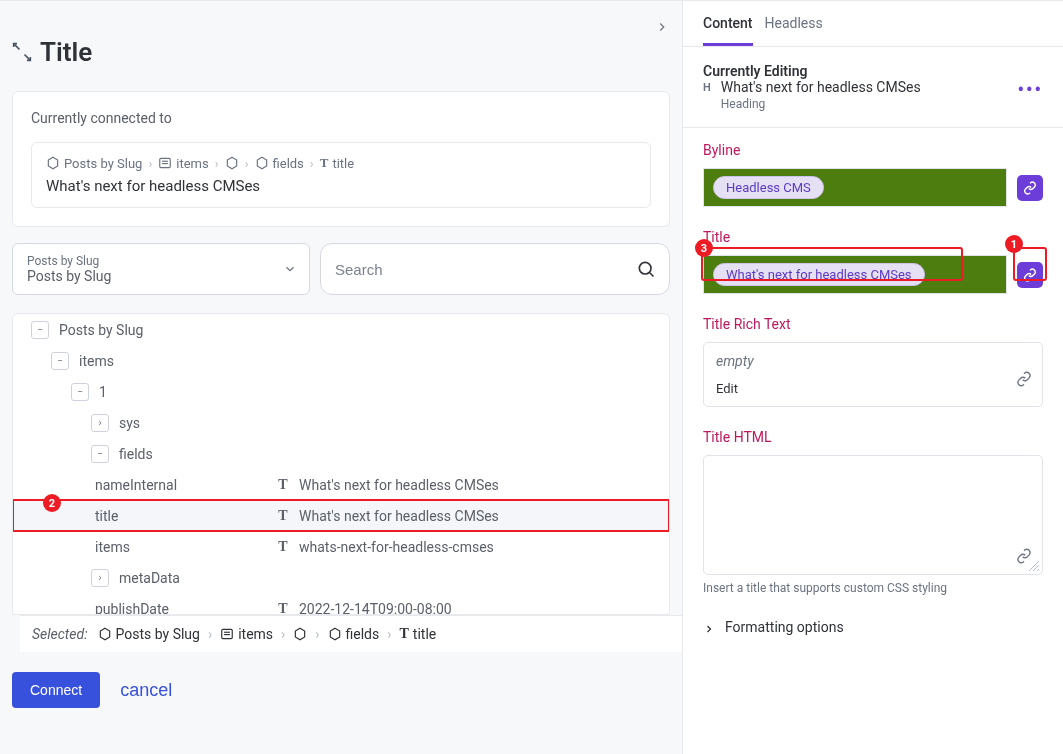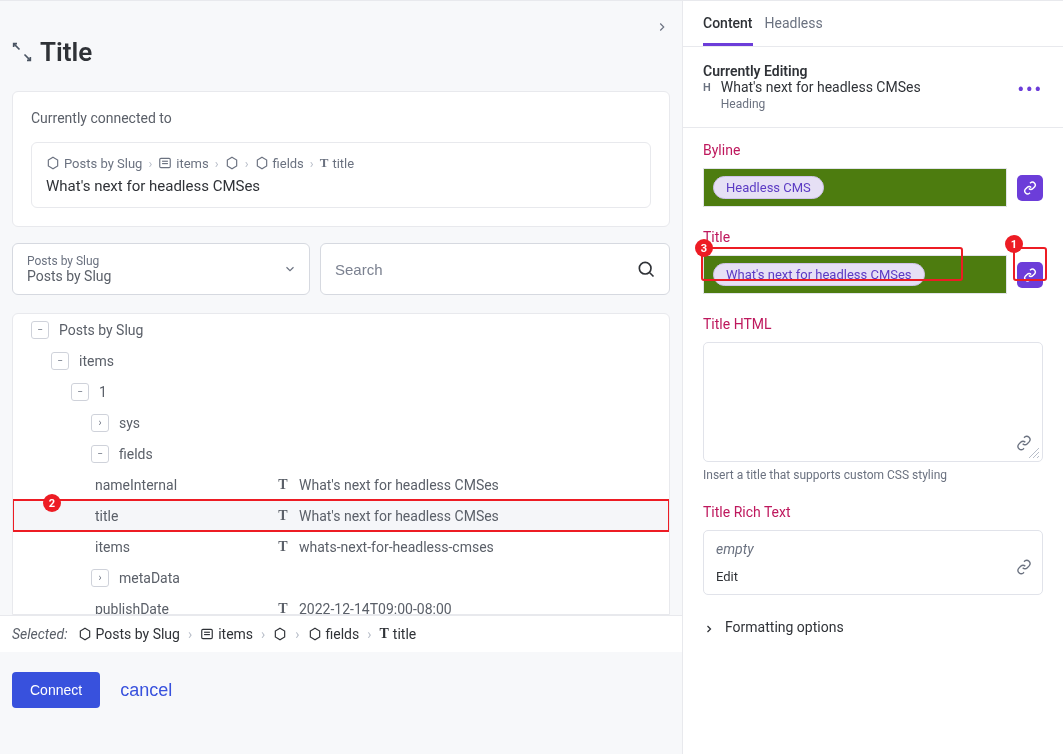--- a/index.html
+++ b/index.html
@@ -17,40 +17,40 @@
 .crumbs { display: flex; align-items: center; gap: 6px; flex-wrap: wrap; color: #6b7280; font-size: 13px; margin-bottom: 6px; }
 .crumb { display: inline-flex; align-items: center; gap: 4px; }
 .crumb-sep { color: #b8bec9; }
 .crumb-title { font-size: 15px; color: #2f3237; }
 .controls-row { display: flex; gap: 10px; margin: 16px 12px 14px 12px; }
 .dropdown { flex: 0 0 298px; border: 1px solid #d6d9e0; border-radius: 6px; background: #fff; padding: 10px 14px; position: relative; cursor: pointer; }
 .dropdown .dd-label { font-size: 12px; color: #6b7280; }
 .dropdown .dd-value { font-size: 14px; color: #5b6069; }
 .dropdown .dd-caret { position: absolute; right: 12px; top: 50%; transform: translateY(-50%); color: #6b7280; }
 .search-wrap { flex: 1; position: relative; }
-.search-input { width: 100%; height: 100%; border: 1px solid #d6d9e0; border-radius: 6px; padding: 0 44px 0 14px; font-size: 15px; color: #5b6069; background: #fff; }
+.search-input { width: 100%; height: 100%; border: 1px solid #d6d9e0; border-radius: 12px; padding: 0 44px 0 14px; font-size: 15px; color: #5b6069; background: #fff; }
 .search-input::placeholder { color: #7b8190; }
 .search-icon { position: absolute; right: 14px; top: 50%; transform: translateY(-50%); color: #2f3237; }
 .tree { margin: 4px 12px 0 12px; background: #fff; border: 1px solid #e8e9ed; border-top-left-radius: 6px; border-top-right-radius: 6px; overflow: hidden; position: relative; }
 .tree-scroll { max-height: 300px; overflow-y: auto; }
 .tree-scroll::-webkit-scrollbar { width: 8px; }
 .tree-scroll::-webkit-scrollbar-thumb { background: #cfd2da; border-radius: 4px; }
 .tree-row { display: flex; align-items: center; height: 31px; font-size: 14px; color: #5b6069; cursor: pointer; }
 .tree-row.leaf { color: #5b6069; }
 .tree-row .expander { width: 18px; height: 18px; border: 1px solid #cfd2da; border-radius: 3px; display: inline-flex; align-items: center; justify-content: center; margin-right: 10px; font-size: 10px; color: #6b7280; flex-shrink: 0; }
 .tree-row .leaf-name { flex: 0 0 auto; }
 .tree-row .val-col { display: flex; align-items: center; gap: 8px; position: absolute; left: 262px; }
 .tree-row .type-icon { width: 16px; text-align: center; font-family: Georgia, serif; font-weight: bold; color: #5b6069; }
 .tree-row.selected-outline { outline: 2px solid #ed1c24; outline-offset: -1px; background: #f5f6f9; }
 .indent-0 { padding-left: 18px; }
 .indent-1 { padding-left: 38px; }
 .indent-2 { padding-left: 58px; }
 .indent-3 { padding-left: 78px; }
 .indent-4 { padding-left: 82px; }
-.footer-path { border-top: 1px solid #e8e9ed; padding: 10px 12px; background: #fff; display: flex; align-items: center; gap: 8px; font-size: 14px; color: #2f3237; }
+.footer-path { border-top: 1px solid #e8e9ed; padding: 10px 12px; background: #fff; display: flex; align-items: center; gap: 8px; font-size: 14px; color: #2f3237; margin-left: 20px; }
 .footer-path .sel-label { font-style: italic; color: #5b6069; margin-right: 2px; }
 .action-bar { padding: 20px 12px 16px 12px; background: #f7f8fa; display: flex; gap: 20px; align-items: center; }
 .btn-primary { background: #3851dd; color: #fff; border: none; border-radius: 4px; padding: 10px 18px; font-size: 14px; font-weight: 500; cursor: pointer; }
 .btn-link { background: none; border: none; color: #3851dd; font-size: 18px; cursor: pointer; }
 .tabs { display: flex; gap: 12px; padding: 14px 20px 0 20px; border-bottom: 1px solid #e8e9ed; }
 .tab { padding-bottom: 12px; font-size: 14px; color: #6b7280; cursor: pointer; border-bottom: 3px solid transparent; }
 .tab.active { color: #2f3237; font-weight: 500; border-bottom-color: #6c3dd9; }
 .section { padding: 16px 20px; border-bottom: 1px solid #e8e9ed; }
 .editing-title { font-size: 14px; font-weight: 600; color: #2f3237; margin-bottom: 0; }
 .editing-row { display: flex; align-items: flex-start; gap: 10px; position: relative; }
@@ -304,45 +304,45 @@
             </svg>
         </div>
       </div>
       <div class="red-outline-box" style="left:18px; top:32px; width:262px; height:34px;"></div>
       <div class="callout-badge" style="left:12px; top:24px;">3</div>
       <div class="red-outline-box" style="left:330px; top:32px; width:34px; height:34px;"></div>
       <div class="callout-badge" style="left:322px; top:20px;">1</div>
     </div>
 
     <div class="field-block">
-      <div class="field-label">Title HTML</div>
-      <div class="html-box">
-        <svg class="html-link" width="16" height="16" viewBox="0 0 24 24" fill="none" stroke="currentColor" stroke-width="2">
-            <path d="M10 13a5 5 0 0 0 7 0l3-3a5 5 0 0 0-7-7l-1 1"></path>
-            <path d="M14 11a5 5 0 0 0-7 0l-3 3a5 5 0 0 0 7 7l1-1"></path>
-          </svg>
-        <svg class="resize-handle" width="12" height="12" viewBox="0 0 12 12" fill="currentColor">
-            <path d="M11 1 L1 11 M11 5 L5 11 M11 9 L9 11" stroke="currentColor" stroke-width="1"></path>
-          </svg>
-      </div>
-      <div class="help-text">Insert a title that supports custom CSS styling</div>
-    </div>
-
-    <div class="field-block">
       <div class="field-label">Title Rich Text</div>
       <div class="rt-box">
         <div class="rt-empty">empty</div>
         <div class="rt-edit">Edit</div>
         <svg class="rt-link" width="16" height="16" viewBox="0 0 24 24" fill="none" stroke="currentColor" stroke-width="2">
             <path d="M10 13a5 5 0 0 0 7 0l3-3a5 5 0 0 0-7-7l-1 1"></path>
             <path d="M14 11a5 5 0 0 0-7 0l-3 3a5 5 0 0 0 7 7l1-1"></path>
           </svg>
       </div>
     </div>
 
+    <div class="field-block">
+      <div class="field-label">Title HTML</div>
+      <div class="html-box">
+        <svg class="html-link" width="16" height="16" viewBox="0 0 24 24" fill="none" stroke="currentColor" stroke-width="2">
+            <path d="M10 13a5 5 0 0 0 7 0l3-3a5 5 0 0 0-7-7l-1 1"></path>
+            <path d="M14 11a5 5 0 0 0-7 0l-3 3a5 5 0 0 0 7 7l1-1"></path>
+          </svg>
+        <svg class="resize-handle" width="12" height="12" viewBox="0 0 12 12" fill="currentColor">
+            <path d="M11 1 L1 11 M11 5 L5 11 M11 9 L9 11" stroke="currentColor" stroke-width="1"></path>
+          </svg>
+      </div>
+      <div class="help-text">Insert a title that supports custom CSS styling</div>
+    </div>
+
     <div class="formatting-row">
       <svg width="12" height="12" viewBox="0 0 24 24" fill="none" stroke="currentColor" stroke-width="2.5">
           <polyline points="9 18 15 12 9 6"></polyline>
         </svg>
       <span>Formatting options</span>
     </div>
   </div>
 </div>
 
 </body></html>

